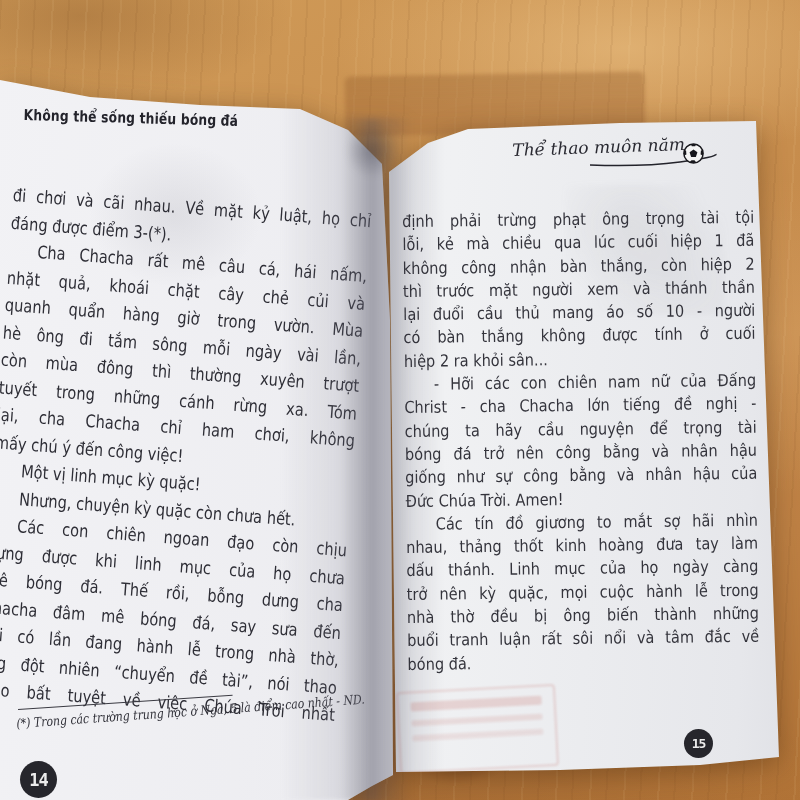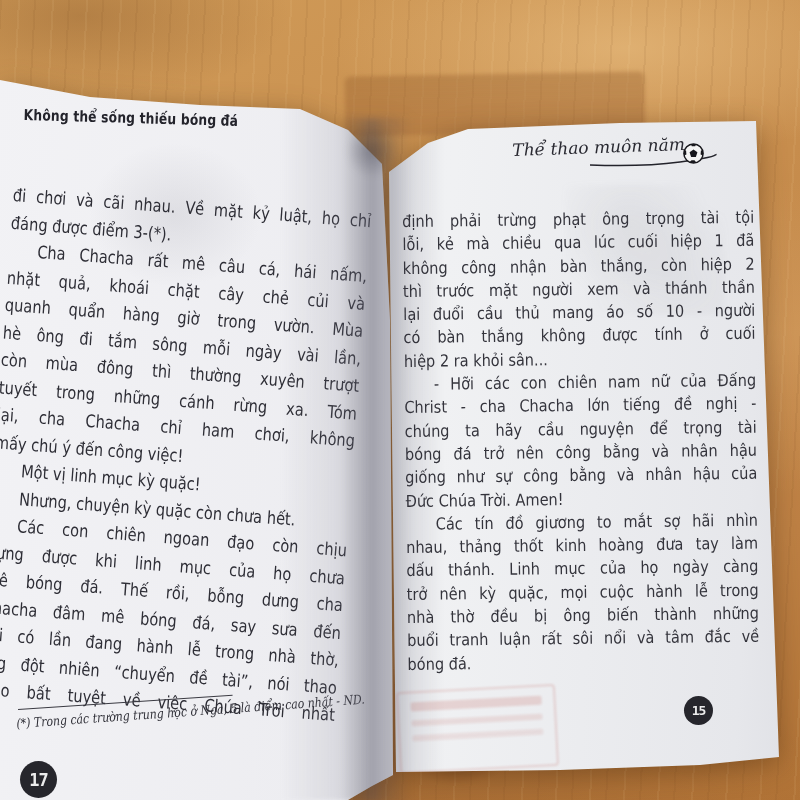--- a/index.html
+++ b/index.html
@@ -61,21 +61,21 @@
   .tline.ind{text-indent:34px;}
   .foot-rule{position:absolute;left:18px;top:709px;width:215px;border-top:1.5px solid #3a3a42;
     transform:rotate(-3.8deg);transform-origin:left top;}
   .footnote{position:absolute;left:16px;top:716px;width:400px;white-space:nowrap;
     font-family:"DejaVu Serif",serif;font-style:italic;font-size:13px;color:#2e2e36;
     transform:rotate(-4deg) scaleX(.84);transform-origin:left top;}
   .pagenum{position:absolute;border-radius:50%;background:#26262c;color:#ececec;
     display:flex;align-items:center;justify-content:center;font-weight:bold;
     font-family:"DejaVu Sans Mono",monospace;letter-spacing:-1px;}
   .pn-left{left:20px;top:761px;width:37px;height:37px;font-size:17px;}
-  .pn-right{left:684px;top:696px;width:29px;height:29px;font-size:13px;}
+  .pn-right{left:684px;top:729px;width:29px;height:29px;font-size:13px;}
   .stamp{position:absolute;left:398px;top:688px;width:155px;height:78px;opacity:.16;
     border:2px solid #b53a2e;border-radius:4px;transform:rotate(-3deg);filter:blur(1.2px);}
   .stamp .bar{background:#b53a2e;height:9px;margin:9px 12px;border-radius:2px;}
 </style>
 </head>
 <body>
 
 <div class="scene">
   <div class="grain"></div>
   <div class="wood-patch"></div>
@@ -103,21 +103,21 @@
           <div class="tline just">đựng được khi linh mục của họ chưa</div>
           <div class="tline just">mê bóng đá. Thế rồi, bỗng dưng cha</div>
           <div class="tline just">Chacha đâm mê bóng đá, say sưa đến</div>
           <div class="tline just">nỗi có lần đang hành lễ trong nhà thờ,</div>
           <div class="tline just">ông đột nhiên “chuyển đề tài”, nói thao</div>
           <div class="tline just">thao bất tuyệt về việc Chúa Trời nhất</div>
         </div>
       <div class="foot-rule"></div>
       <div class="footnote">(*) Trong các trường trung học ở Nga, 5 là điểm cao nhất - ND.</div>
       <div class="pagenum pn-left">
-        <span>17</span>
+        <span>14</span>
       </div>
       <div class="left-shade"></div>
     </div>
 
     <div class="page page-right">
       <div class="ghost-bleed"></div>
       <div class="right-shade"></div>
       <div class="header-right">Thể thao muôn năm</div>
       <svg class="swoosh" width="134" height="34" viewBox="0 0 134 34">
         <path d="M2,25 Q55,27 92,22 T128,14" fill="none" stroke="#23232b" stroke-width="1.6"></path>

